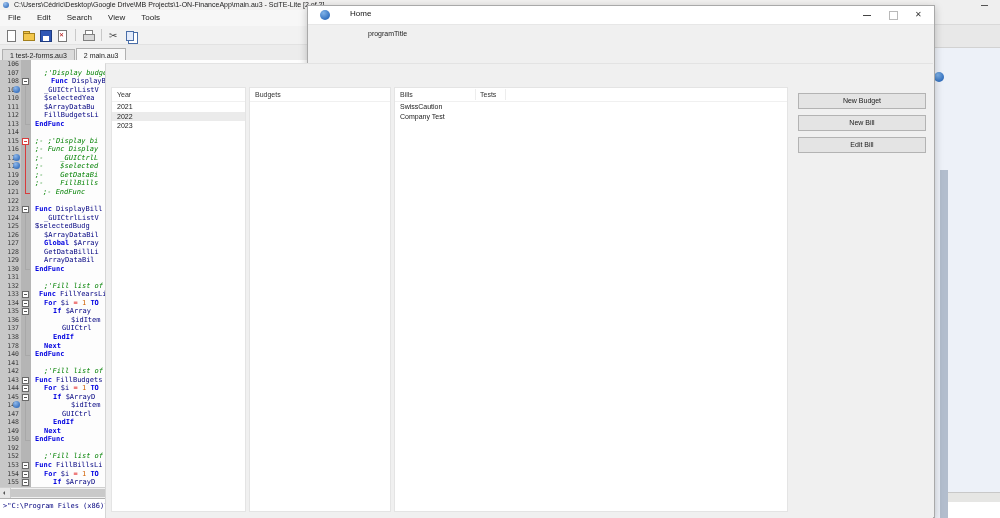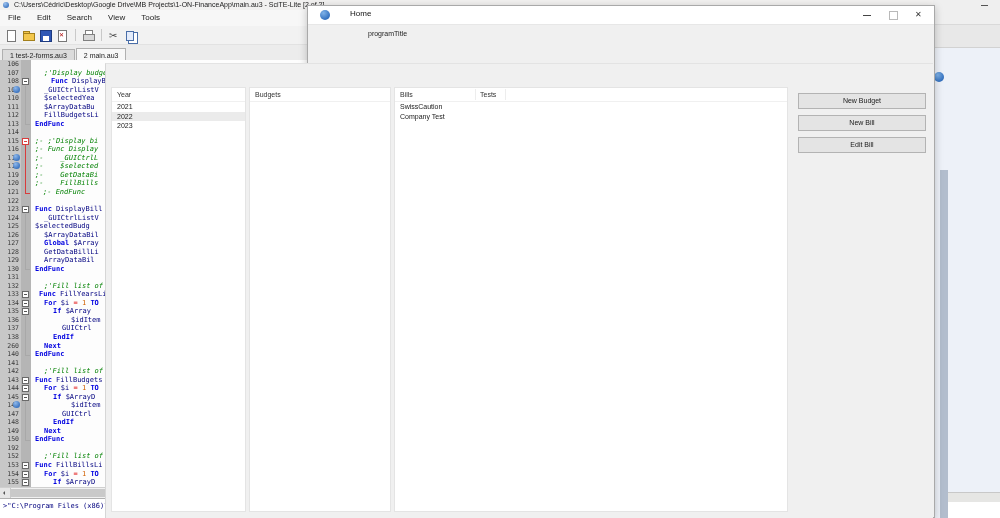--- a/index.html
+++ b/index.html
@@ -258,21 +258,21 @@
           <span class="fold">
             <i class="vl"></i>
           </span>
           <span class="code" style="padding-left: 13px;"><span class="tk-id">_GUICtrlListV</span></span>
         </div>
         <div class="erow">
           <span class="ln">125</span>
           <span class="fold">
             <i class="vl"></i>
           </span>
-          <span class="code" style=""><span class="tk-var">$selectedBudg</span></span>
+          <span class="code" style=" font-family: Liberation Mono, monospace;"><span class="tk-var">$selectedBudg</span></span>
         </div>
         <div class="erow">
           <span class="ln">126</span>
           <span class="fold">
             <i class="vl"></i>
           </span>
           <span class="code" style="padding-left: 13px;"><span class="tk-var">$ArrayDataBil</span></span>
         </div>
         <div class="erow">
           <span class="ln">127</span>
@@ -348,21 +348,21 @@
           <span class="code" style="padding-left: 31px;"><span class="tk-id">GUICtrl</span></span>
         </div>
         <div class="erow">
           <span class="ln">138</span>
           <span class="fold">
             <i class="vl"></i>
           </span>
           <span class="code" style="padding-left: 22px;"><span class="tk-kw">EndIf</span></span>
         </div>
         <div class="erow">
-          <span class="ln">260</span>
+          <span class="ln">178</span>
           <span class="fold">
             <i class="vl"></i>
           </span>
           <span class="code" style="padding-left: 13px;"><span class="tk-kw">Next</span></span>
         </div>
         <div class="erow">
           <span class="ln">140</span>
           <span class="fold">
             <i class="le"></i>
           </span>

